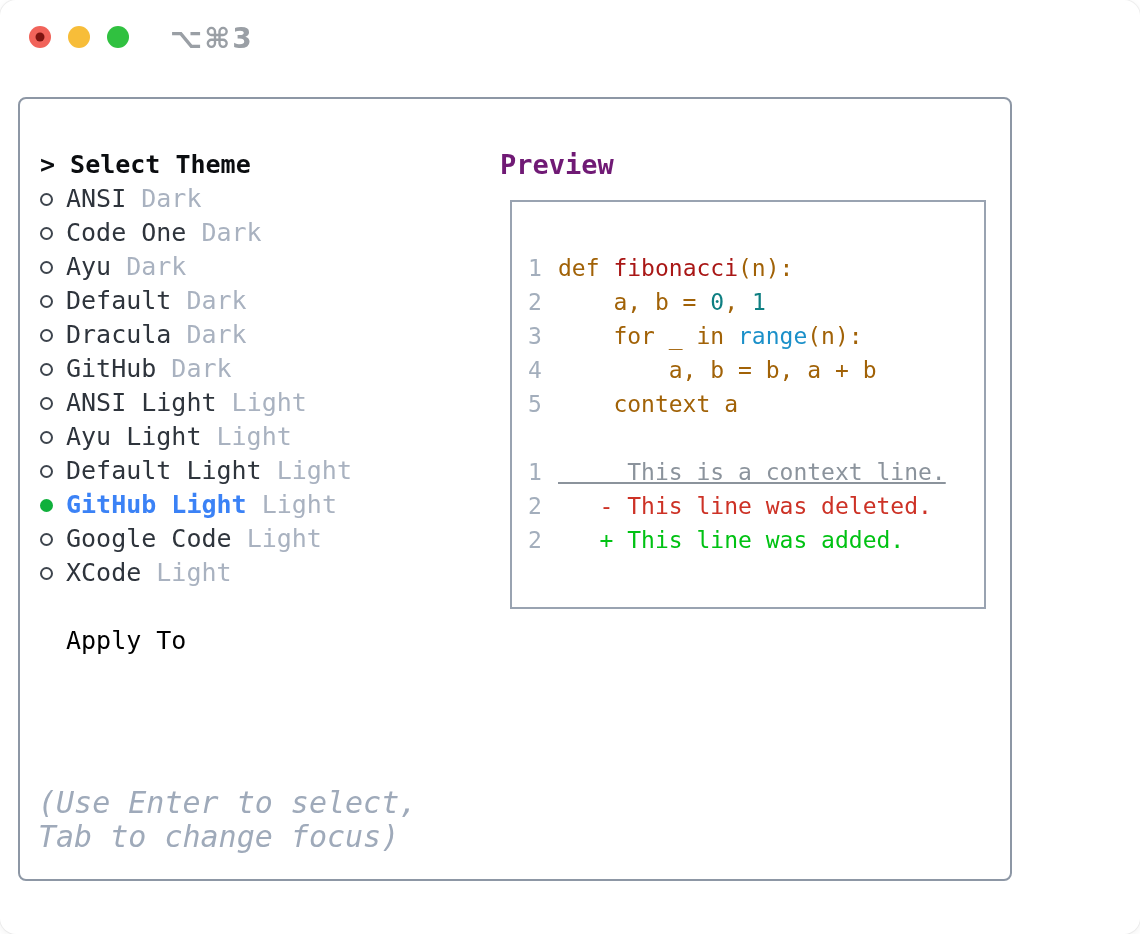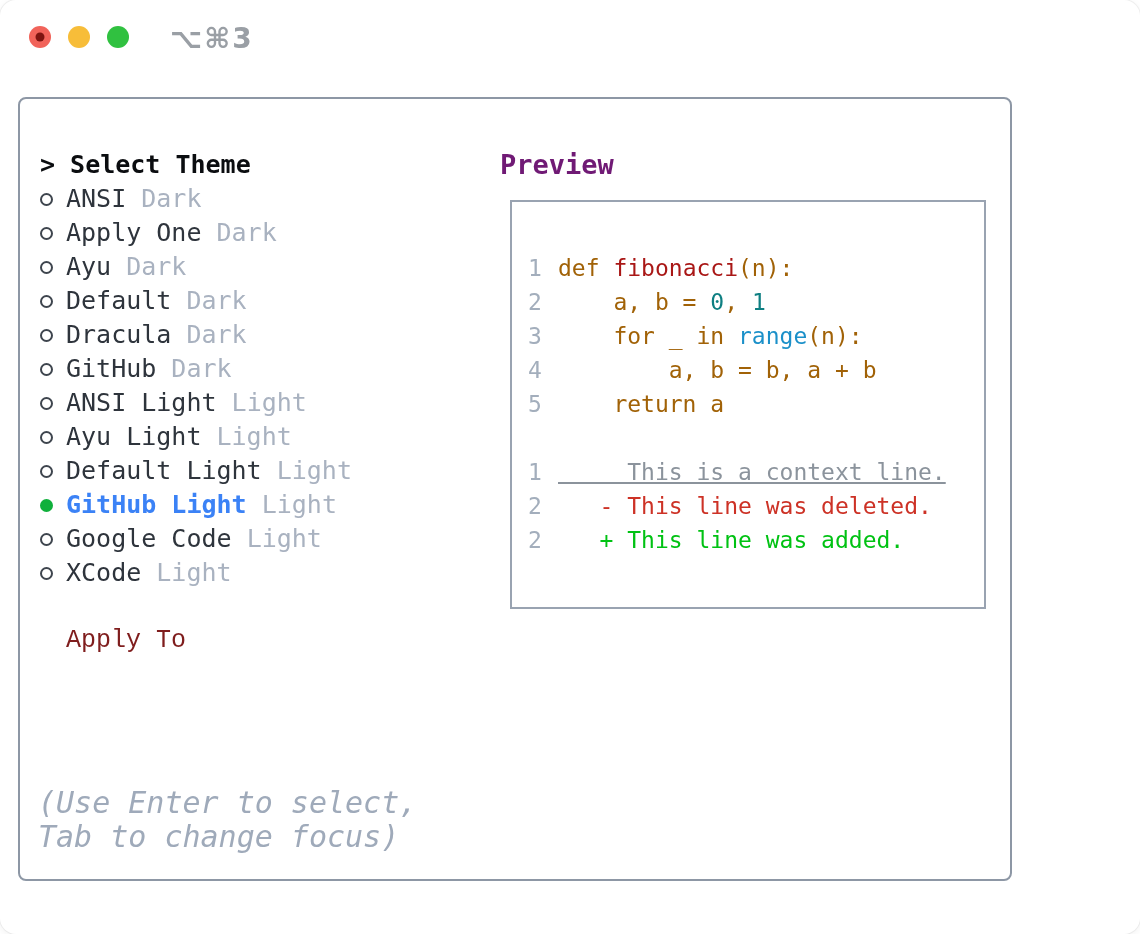--- a/index.html
+++ b/index.html
@@ -44,21 +44,21 @@
   .glyph-cell { width: 26px; flex: 0 0 26px; display: flex; align-items: center; }
   .radio {
     width: 13px; height: 13px; border-radius: 50%;
     border: 2px solid #3e454e; background: transparent;
   }
   .radio.on { background: #10b03c; border-color: #10b03c; }
   .hdr { font-weight: 700; color: #0b0d10; }
   .t-name { color: #2e343c; }
   .t-name.sel { color: #3b82f6; font-weight: bold; }
   .t-variant { color: #a9b2c0; }
-  .apply-hdr { color: #7f1d1d; font-family: Liberation Mono, monospace; }
+  .apply-hdr { color: #000000; }
   .opt-label { color: #2e343c; }
   .opt-label.sel { color: #10b03c; }
   .spacer { height: 34px; }
   .hint {
     position: absolute; left: 38px; top: 786px; width: 398px;
     font-size: 30px; line-height: 34px; color: #9faaba; font-style: italic;
   }
   
   .preview-title {
     position: absolute; left: 500px; top: 148px;
@@ -93,21 +93,21 @@
     </div>
     <div class="shortcut">⌥⌘3</div>
   </div>
 
   <div class="main-box"></div>
 
   <div class="left-col">
     <div class="row hdr">&gt; Select Theme</div>
     <div id="theme-rows">
         <div class="row"><span class="glyph-cell"><span class="radio"></span></span><span class="t-name">ANSI </span><span class="t-variant">Dark</span></div>
-        <div class="row"><span class="glyph-cell"><span class="radio"></span></span><span class="t-name">Apply One </span><span class="t-variant">Dark</span></div>
+        <div class="row"><span class="glyph-cell"><span class="radio"></span></span><span class="t-name">Code One </span><span class="t-variant">Dark</span></div>
         <div class="row"><span class="glyph-cell"><span class="radio"></span></span><span class="t-name">Ayu </span><span class="t-variant">Dark</span></div>
         <div class="row"><span class="glyph-cell"><span class="radio"></span></span><span class="t-name">Default </span><span class="t-variant">Dark</span></div>
         <div class="row"><span class="glyph-cell"><span class="radio"></span></span><span class="t-name">Dracula </span><span class="t-variant">Dark</span></div>
         <div class="row"><span class="glyph-cell"><span class="radio"></span></span><span class="t-name">GitHub </span><span class="t-variant">Dark</span></div>
         <div class="row"><span class="glyph-cell"><span class="radio"></span></span><span class="t-name">ANSI Light </span><span class="t-variant">Light</span></div>
         <div class="row"><span class="glyph-cell"><span class="radio"></span></span><span class="t-name">Ayu Light </span><span class="t-variant">Light</span></div>
         <div class="row"><span class="glyph-cell"><span class="radio"></span></span><span class="t-name">Default Light </span><span class="t-variant">Light</span></div>
         <div class="row"><span class="glyph-cell"><span class="radio on"></span></span><span class="t-name sel">GitHub Light </span><span class="t-variant">Light</span></div>
         <div class="row"><span class="glyph-cell"><span class="radio"></span></span><span class="t-name">Google Code </span><span class="t-variant">Light</span></div>
         <div class="row"><span class="glyph-cell"><span class="radio"></span></span><span class="t-name">XCode </span><span class="t-variant">Light</span></div>
@@ -122,21 +122,21 @@
   <div class="hint">(Use Enter to select, Tab to change focus)</div>
 
   <div class="preview-title">Preview</div>
 
   <div class="preview-box">
     <div id="preview-lines">
         <div class="pline"><span class="lnum">1</span><span class="c-default">def </span><span class="c-function">fibonacci</span><span class="c-default">(n):</span></div>
         <div class="pline"><span class="lnum">2</span><span class="c-default">    a, b = </span><span class="c-number">0</span><span class="c-default">, </span><span class="c-number">1</span></div>
         <div class="pline"><span class="lnum">3</span><span class="c-default">    for _ in </span><span class="c-builtin">range</span><span class="c-default">(n):</span></div>
         <div class="pline"><span class="lnum">4</span><span class="c-default">        a, b = b, a + b</span></div>
-        <div class="pline"><span class="lnum">5</span><span class="c-default">    return a</span></div>
+        <div class="pline"><span class="lnum">5</span><span class="c-default">    context a</span></div>
         <div class="pline"><span class="lnum"></span></div>
         <div class="pline"><span class="lnum">1</span><span class="c-context">     This is a context line.</span></div>
         <div class="pline"><span class="lnum">2</span><span class="c-deleted">   - This line was deleted.</span></div>
         <div class="pline"><span class="lnum">2</span><span class="c-added">   + This line was added.</span></div>
       </div>
   </div>
 
 </div>
 
 </body></html>

